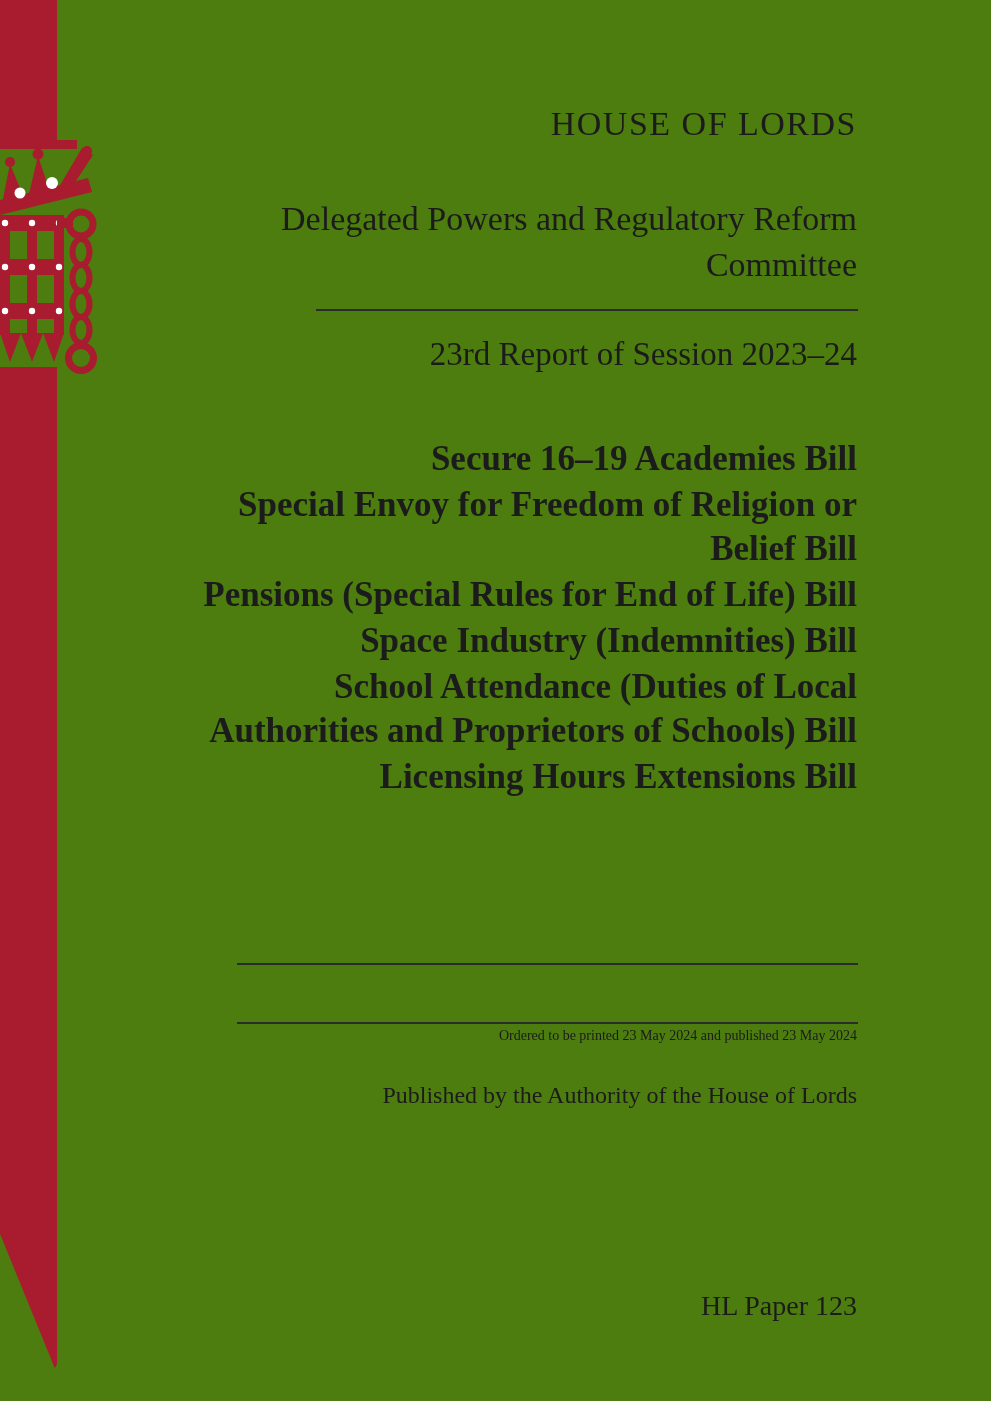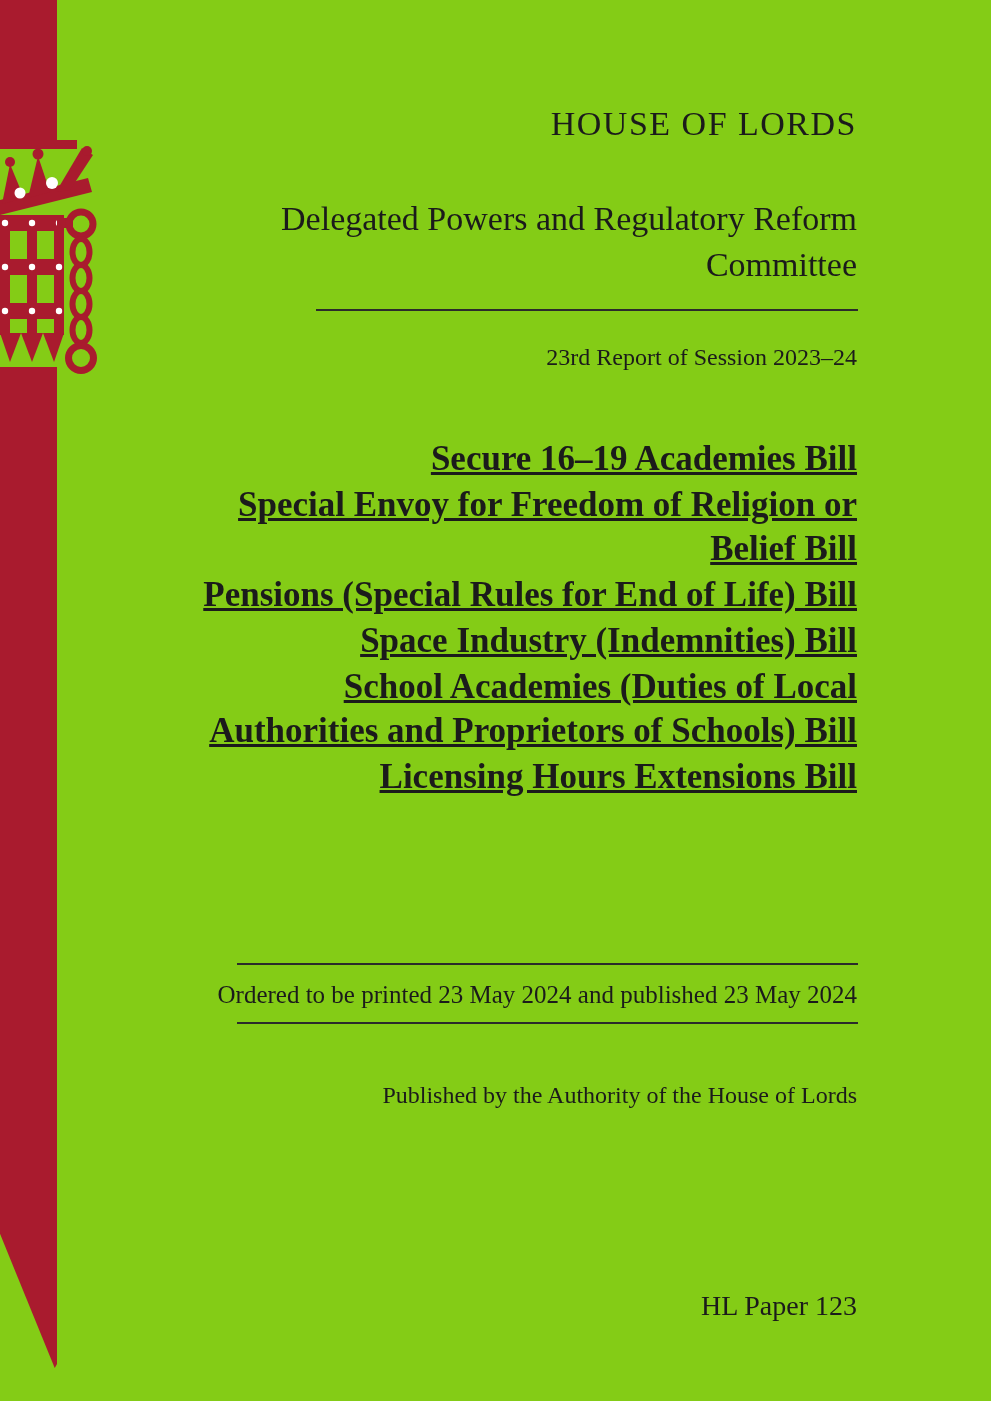--- a/index.html
+++ b/index.html
@@ -1,42 +1,42 @@
 <!DOCTYPE html>
 <html style="--stripe: #A91B2E; --rule: #2b2b2b; --ink: #1b1b1b;"><head>
 <meta charset="utf-8">
 <style>
   :root { --stripe:#A91B2E; --ink:#1b1b1b; --rule:#2b2b2b; }
   * { margin:0; padding:0; box-sizing:border-box; }
   body { background:#fff; }
   .page {
-    position:relative; width:991px; height:1401px; background:#84cc16;
+    position:relative; width:991px; height:1401px; background:#4d7c0f;
     font-family:"Liberation Serif","DejaVu Serif",serif; color:var(--ink);
     overflow:hidden;
   }
   .stripe-top {
     position:absolute; left:0; top:0; width:57px; height:149px;
     background:var(--stripe);
   }
   .stripe-bottom {
     position:absolute; left:0; top:367px; width:57px; height:1001px;
     background:var(--stripe);
     clip-path:polygon(0 0, 100% 0, 100% 99.6%, 96% 100%, 0 86.6%);
   }
   .emblem {
     position:absolute; left:0; top:140px; width:100px; height:240px;
     color:var(--stripe);
   }
   .txt { position:absolute; right:134px; text-align:right; white-space:pre-line; }
   .hol-header   { top:105px;  font-size:34px; letter-spacing:1.5px; }
   .committee    { top:196px;  font-size:34px; line-height:46px; }
-  .report-line  { top:344px;  font-size:24px;margin-left:12px; }
+  .report-line  { top:336px;  font-size:33px;margin-left:12px; }
   .bills-list   { top:437px;  font-size:35px; font-weight:bold; line-height:44px; }
-  .bill         { margin-bottom:2px;text-decoration:underline; }
-  .ordered-line { top:981px;  font-size:25px; }
+  .bill         { margin-bottom:2px; }
+  .ordered-line { top:1028px;  font-size:14px; }
   .published-line { top:1082px; font-size:24px; }
   .paper-number { top:1290px; font-size:28px; }
   .rule { position:absolute; height:2px; background:var(--rule); }
   .rule-committee { top:309px;  left:316px; width:542px; }
   .rule-ordered-top    { top:963px;  left:237px; width:621px; }
   .rule-ordered-bottom { top:1022px; left:237px; width:621px; }
 </style>
 </head>
 <body>
 
@@ -95,21 +95,21 @@
   <div class="txt hol-header">HOUSE OF LORDS</div>
 
   <div class="txt committee">Delegated Powers and Regulatory Reform
 Committee</div>
 
   <div class="rule rule-committee"></div>
 
   <div class="txt report-line">23rd Report of Session 2023–24</div>
 
   <div class="txt bills-list"><div class="bill">Secure 16–19 Academies Bill</div><div class="bill">Special Envoy for Freedom of Religion or
-Belief Bill</div><div class="bill">Pensions (Special Rules for End of Life) Bill</div><div class="bill">Space Industry (Indemnities) Bill</div><div class="bill">School Academies (Duties of Local
+Belief Bill</div><div class="bill">Pensions (Special Rules for End of Life) Bill</div><div class="bill">Space Industry (Indemnities) Bill</div><div class="bill">School Attendance (Duties of Local
 Authorities and Proprietors of Schools) Bill</div><div class="bill">Licensing Hours Extensions Bill</div></div>
 
   <div class="rule rule-ordered-top"></div>
   <div class="txt ordered-line">Ordered to be printed 23 May 2024 and published 23 May 2024</div>
   <div class="rule rule-ordered-bottom"></div>
 
   <div class="txt published-line">Published by the Authority of the House of Lords</div>
 
   <div class="txt paper-number">HL Paper 123</div>
 

